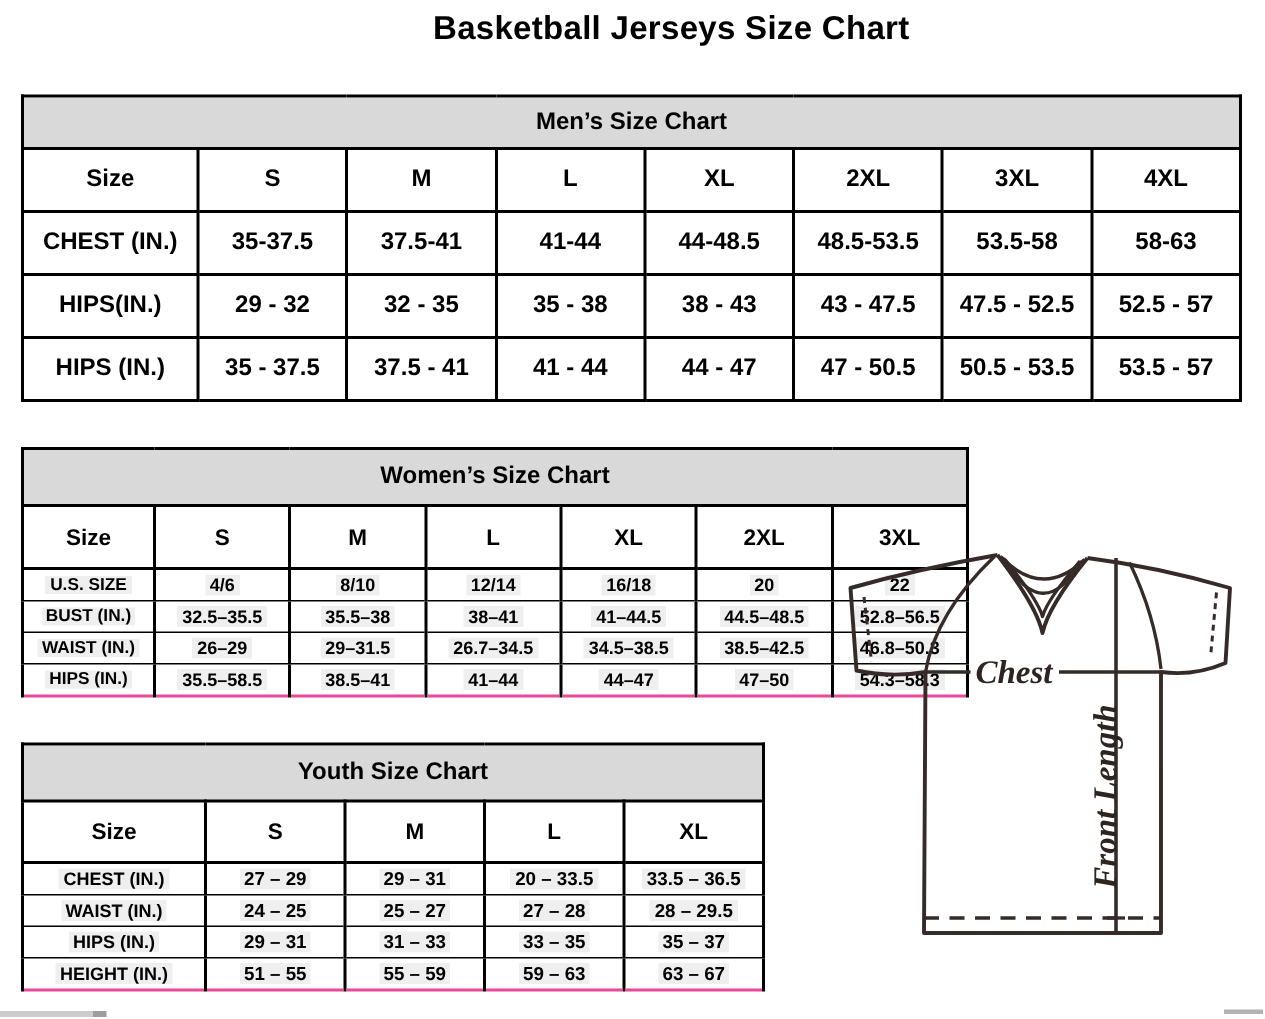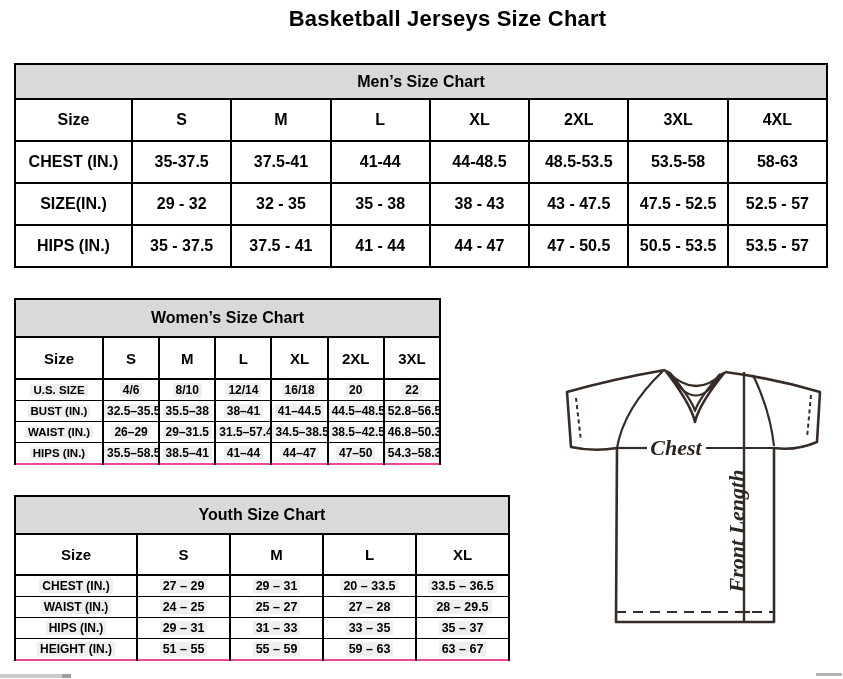--- a/index.html
+++ b/index.html
@@ -21,21 +21,21 @@
   }
   td.tt { background:#d9d9d9; font-size:16px; height:33px; }
 
   
   #mens { left:14px; top:63px; width:814px; }
   #mens col.c0 { width:117px; }
   #mens .szrow td { height:40px; font-size:16px; }
   #mens .datarow td { height:40px; font-size:16px; }
 
   
-  #womens { left:14px; top:298px; width:427px; }
+  #womens { left:14px; top:298px; width:632px; }
   #womens col.c0 { width:88px; }
   #womens td.tt { height:36px; }
   #womens .szrow td { height:40px; font-size:15px; }
   #womens .datarow td { height:20px; font-size:12px; border-top-width:1px; border-bottom-width:1px; }
   #womens .datarow td.lbl { font-size:11.5px; }
 
   
   #youth { left:14px; top:495px; width:496px;border-radius:16px; }
   #youth col.c0 { width:122px; }
   #youth td.tt { height:36px; }
@@ -94,21 +94,21 @@
           <td class="lbl"><span class="hl">CHEST (IN.)</span></td>
           <td><span class="hl">35-37.5</span></td>
           <td><span class="hl">37.5-41</span></td>
           <td><span class="hl">41-44</span></td>
           <td><span class="hl">44-48.5</span></td>
           <td><span class="hl">48.5-53.5</span></td>
           <td><span class="hl">53.5-58</span></td>
           <td><span class="hl">58-63</span></td>
         </tr>
         <tr class="datarow">
-          <td class="lbl"><span class="hl">SIZE(IN.)</span></td>
+          <td class="lbl"><span class="hl">HIPS(IN.)</span></td>
           <td><span class="hl">29 - 32</span></td>
           <td><span class="hl">32 - 35</span></td>
           <td><span class="hl">35 - 38</span></td>
           <td><span class="hl">38 - 43</span></td>
           <td><span class="hl">43 - 47.5</span></td>
           <td><span class="hl">47.5 - 52.5</span></td>
           <td><span class="hl">52.5 - 57</span></td>
         </tr>
         <tr class="datarow">
           <td class="lbl"><span class="hl">HIPS (IN.)</span></td>
@@ -161,21 +161,21 @@
           <td><span class="hl">35.5–38</span></td>
           <td><span class="hl">38–41</span></td>
           <td><span class="hl">41–44.5</span></td>
           <td><span class="hl">44.5–48.5</span></td>
           <td><span class="hl">52.8–56.5</span></td>
         </tr>
         <tr class="datarow">
           <td class="lbl"><span class="hl">WAIST (IN.)</span></td>
           <td><span class="hl">26–29</span></td>
           <td><span class="hl">29–31.5</span></td>
-          <td><span class="hl">31.5–57.4</span></td>
+          <td><span class="hl">26.7–34.5</span></td>
           <td><span class="hl">34.5–38.5</span></td>
           <td><span class="hl">38.5–42.5</span></td>
           <td><span class="hl">46.8–50.3</span></td>
         </tr>
         <tr class="datarow">
           <td class="lbl"><span class="hl">HIPS (IN.)</span></td>
           <td><span class="hl">35.5–58.5</span></td>
           <td><span class="hl">38.5–41</span></td>
           <td><span class="hl">41–44</span></td>
           <td><span class="hl">44–47</span></td>

